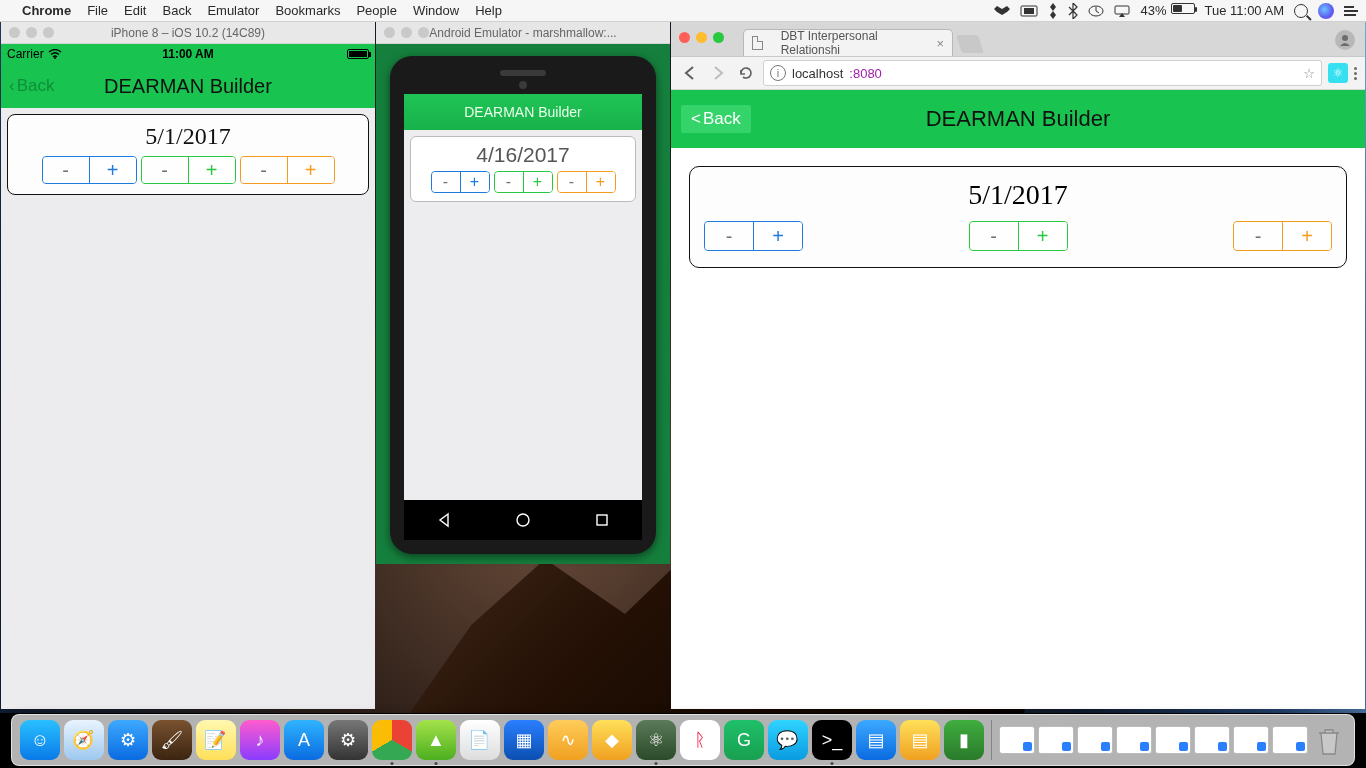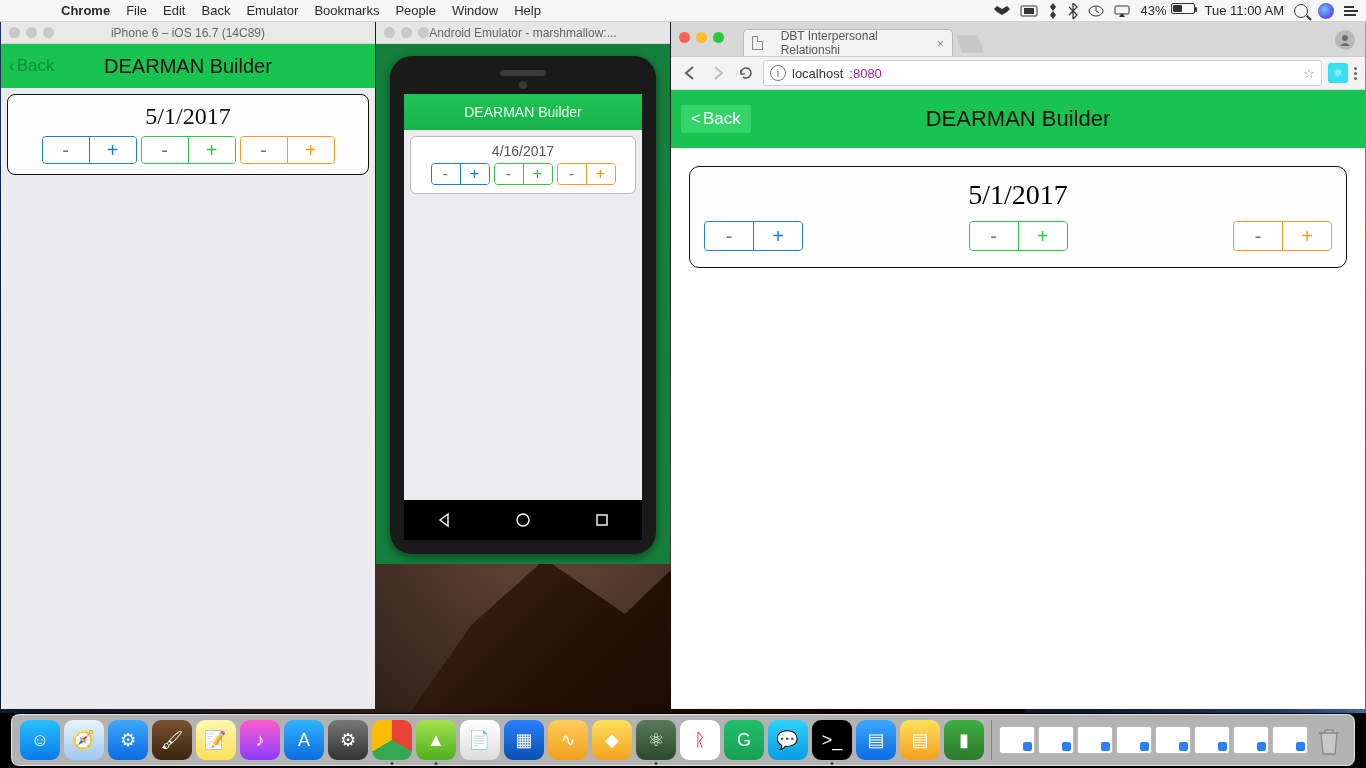--- a/index.html
+++ b/index.html
@@ -1,20 +1,20 @@
 <!DOCTYPE html>
 <html><head>
 <meta charset="utf-8">
 <style>
   * { box-sizing: border-box; margin: 0; padding: 0; }
   html, body { width: 1366px; height: 768px; overflow: hidden; font-family: -apple-system, "Helvetica Neue", Arial, sans-serif; }
   body { position: relative; background: #000; }
 
   
-  .mac-menubar { position:absolute; top:0; left:0; right:0; height:22px; background:#f6f6f6; border-bottom:1px solid #d0d0d0; display:flex; align-items:center; font-size:13px; color:#2a2a2a; padding:0 8px 0 10px; z-index:100;gap:39px; }
+  .mac-menubar { position:absolute; top:0; left:0; right:0; height:22px; background:#f6f6f6; border-bottom:1px solid #d0d0d0; display:flex; align-items:center; font-size:13px; color:#2a2a2a; padding:0 8px 0 10px; z-index:100; }
   .mac-menubar .apple { font-size:15px; margin-right:12px; }
   .mac-menubar .menus { display:flex; gap:16px; }
   .mac-menubar .menus .app { font-weight:600; }
   .mac-menubar .spacer { flex:1; }
   .mac-menubar .right { display:flex; align-items:center; gap:10px; font-size:13px; }
   .mac-menubar .right svg { display:block; }
   .batt-wrap { display:flex; align-items:flex-start; gap:4px; }
   .batt { width:24px; height:11px; border:1px solid #333; border-radius:2px; position:relative; }
   .batt::after { content:""; position:absolute; right:-3px; top:3px; width:2px; height:5px; background:#333; border-radius:1px; }
   .batt .fill { position:absolute; left:1px; top:1px; bottom:1px; background:#333; border-radius:1px; }
@@ -77,21 +77,21 @@
   .and-win .titlebar{background:#e6e6e6;}
   .phone { position:absolute; left:14px; right:14px; top:34px; bottom:10px; background:#1a1a1a; border-radius:22px; box-shadow:0 3px 10px rgba(0,0,0,.5); padding:38px 14px 14px; display:flex; flex-direction:column; }
   .phone .speaker{ position:absolute; top:14px; left:50%; transform:translateX(-50%); width:46px; height:6px; background:#3a3a3a; border-radius:3px;}
   .phone .cam{ position:absolute; top:25px; left:50%; transform:translateX(-50%); width:8px; height:8px; background:#3a3a3a; border-radius:50%;}
   .and-screen { flex:1; background:#ededef; display:flex; flex-direction:column; overflow:hidden; }
   .and-status { height:20px; background:#17923e; display:flex; align-items:center; justify-content:flex-end; gap:6px; padding:0 6px; color:#fff; font-size:11px; }
   .and-status .sq{width:9px;height:9px;border:1px solid #fff;}
   .and-nav { height:36px; background: linear-gradient(#1fc455,#18b24b); display:flex; align-items:center; justify-content:center; color:#e9ffe9; font-size:14px; box-shadow:0 2px 3px rgba(0,0,0,.2); }
   .and-body { flex:1; background:#ededef; padding:6px; }
   .and-card { background:#fff; border:1px solid #bbb; border-radius:6px; padding:6px 4px 8px; }
-  .and-date { text-align:center; font-size:14px; color:#555; margin-bottom:4px; }
+  .and-date { text-align:center; font-size:21px; color:#555; margin-bottom:4px; }
   .and-steppers { display:flex; gap:4px; justify-content:center; }
   .and-steppers .stepper{height:22px;} .and-steppers .stepper button{width:28px; font-size:16px;}
   .and-softkeys { height:40px; background:#000; display:flex; align-items:center; justify-content:space-around; }
   .and-softkeys svg{fill:none;stroke:#fff;stroke-width:1.4;}
 
   
   .chrome-win { left:671px; top:22px; width:694px; height:687px; background:#fff; }
   .chrome-top { height:34px; background:#d7d7d7; display:flex; align-items:flex-end; position:relative; }
   .chrome-top .traffic{top:10px;}
   .tab { height:27px; background:#f3f3f3; border:1px solid #b8b8b8; border-bottom:none; border-radius:5px 5px 0 0; margin-left:72px; display:flex; align-items:center; padding:0 8px 0 8px; font-size:12px; color:#555; gap:18px; width:210px; }
@@ -203,21 +203,36 @@
   </div>
 </div>
 
 <div class="win ios-win">
   <div class="titlebar">
     <div class="traffic dim">
         <span></span>
         <span></span>
         <span></span>
       </div>
-    <span>iPhone 6 – iOS 16.7 (14C89)</span>
+    <span>iPhone 8 – iOS 10.2 (14C89)</span>
+  </div>
+  <div class="ios-status">
+    <span class="left">
+      <span>Carrier</span>
+      <svg class="wifi-ic" viewBox="0 0 14 10">
+          <path d="M1 3 Q7 -2 13 3 M3 5.5 Q7 2 11 5.5 M5 8 Q7 6 9 8" stroke="#000" fill="none" stroke-width="1.3"></path>
+          <circle cx="7" cy="9" r="1" fill="#000"></circle>
+        </svg>
+    </span>
+    <span class="mid">11:00 AM</span>
+    <span class="right">
+      <span class="ios-batt">
+          <span class="f"></span>
+        </span>
+    </span>
   </div>
   <div class="app-nav">
     <span class="back">
       <span>‹</span>
       <span>Back</span>
     </span>
     <span class="title">DEARMAN Builder</span>
   </div>
   <div class="app-body">
     <div class="card">

